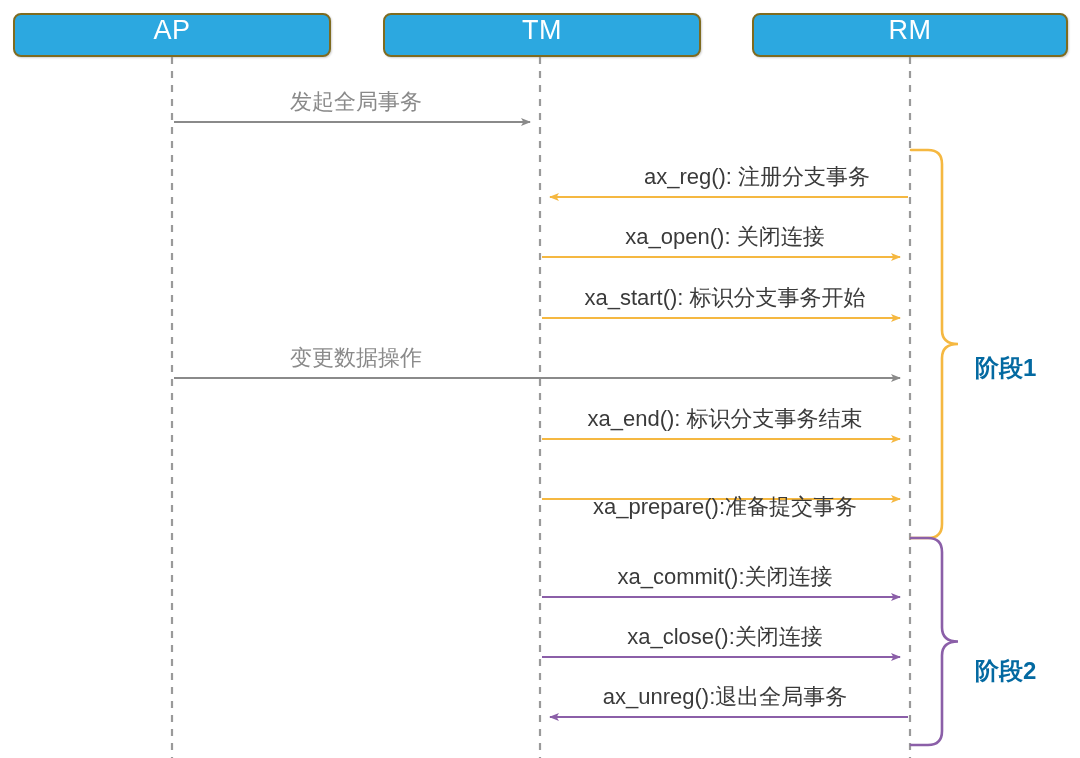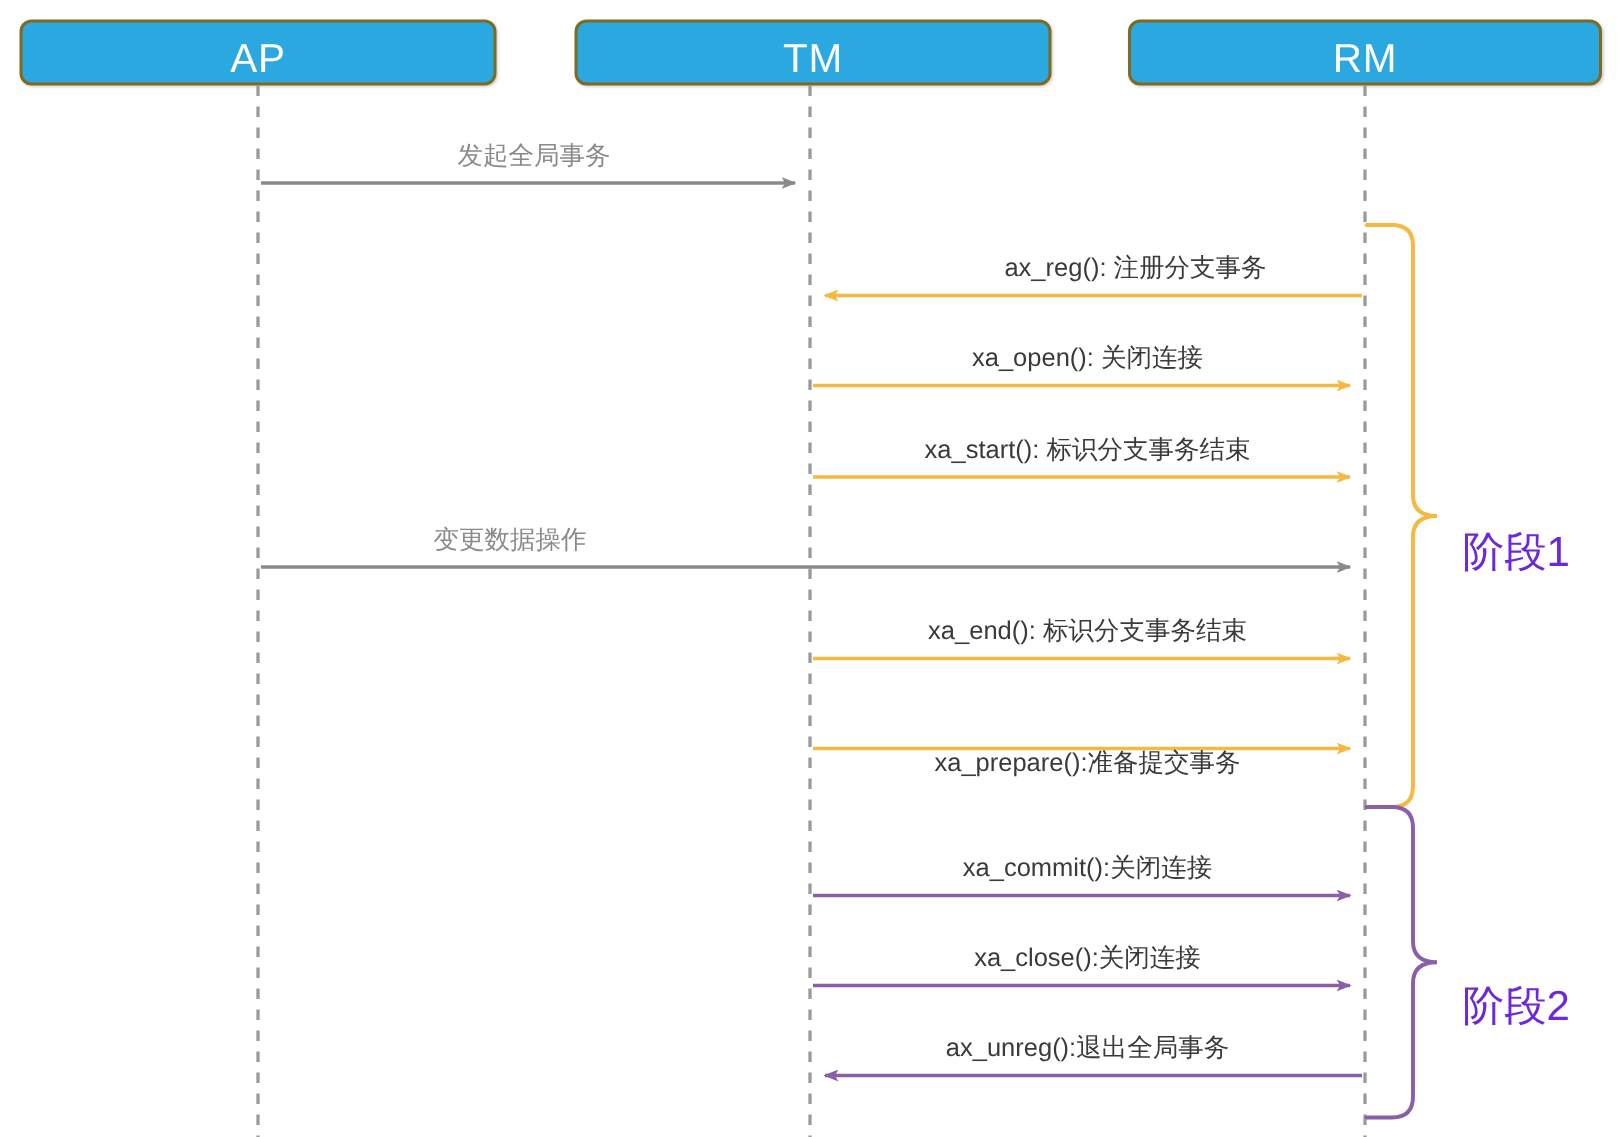--- a/index.html
+++ b/index.html
@@ -15,52 +15,52 @@
     font-family: "Liberation Sans", "DejaVu Sans", sans-serif;
     overflow: hidden;
   }
   .actor-box {
     position: absolute;
     box-sizing: border-box;
     background: #2CA8E0;
     border: 2px solid #7E6B20;
     border-radius: 8px;
     display: flex;
-    align-items: flex-end;
+    align-items: flex-start;
     justify-content: center;
     color: #ffffff;
     font-size: 27px;
     letter-spacing: 0.5px;
     box-shadow: 1px 1px 2px rgba(0,0,0,0.18);
   }
   .svg-layer {
     position: absolute;
     left: 0;
     top: 0;
     width: 1080px;
     height: 758px;
   }
   .msg-label {
     position: absolute;
     transform: translate(-50%, -100%);
     white-space: nowrap;
-    font-size: 17px;
+    font-size: 22px;
     color: #3A3A3A;
     line-height: 1.1;
   }
   .msg-label.gray {
     color: #8A8A8A;
   }
   .phase-label {
     position: absolute;
     transform: translate(0, -50%);
     white-space: nowrap;
-    font-size: 28px;
-    color: #6d28d9;
-    font-weight: 400;
+    font-size: 24px;
+    color: #0369a1;
+    font-weight: 700;
   }
 </style>
 </head>
 <body>
 
 <div id="canvas">
 
   <div class="actor-box" id="actor-box-0" style="left: 13px; top: 13px; width: 318px; height: 44px;">
     <span>AP</span>
   </div>
@@ -126,22 +126,22 @@
         <line x1="908" y1="717" x2="550" y2="717" stroke="#8B5FA8" stroke-width="2.2" marker-end="url(#head-2-l)"></line>
       </g>
       <path d="M911,150 L928,150 Q942,150 942,164 L942,330 Q942,344 958,344 Q942,344 942,358 L942,524 Q942,538 928,538 L911,538" fill="none" stroke="#F5B841" stroke-width="2.6" stroke-linecap="round"></path>
       <path d="M911,538 L928,538 Q942,538 942,552 L942,627.5 Q942,641.5 958,641.5 Q942,641.5 942,655.5 L942,731 Q942,745 928,745 L911,745" fill="none" stroke="#8B5FA8" stroke-width="2.6" stroke-linecap="round"></path>
     </svg>
 
   <div id="message-labels">
       <div class="msg-label gray" style="left: 356px; top: 114px;">发起全局事务</div>
       <div class="msg-label" style="left: 757px; top: 189px;">ax_reg(): 注册分支事务</div>
       <div class="msg-label" style="left: 725px; top: 249px;">xa_open(): 关闭连接</div>
-      <div class="msg-label" style="left: 725px; top: 310px;">xa_start(): 标识分支事务结束</div>
-      <div class="msg-label gray" style="left: 340px; top: 370px;">变更数据操作</div>
+      <div class="msg-label" style="left: 725px; top: 310px;">xa_start(): 标识分支事务开始</div>
+      <div class="msg-label gray" style="left: 356px; top: 370px;">变更数据操作</div>
       <div class="msg-label" style="left: 725px; top: 431px;">xa_end(): 标识分支事务结束</div>
       <div class="msg-label" style="left: 725px; top: 491px; margin-top: 28px;">xa_prepare():准备提交事务</div>
       <div class="msg-label" style="left: 725px; top: 589px;">xa_commit():关闭连接</div>
       <div class="msg-label" style="left: 725px; top: 649px; text-align: center;">xa_close():关闭连接</div>
       <div class="msg-label" style="left: 725px; top: 709px;">ax_unreg():退出全局事务</div>
     </div>
 
   <div id="phase-labels">
       <div class="phase-label" style="left: 975px; top: 368px;">阶段1</div>
       <div class="phase-label" style="left: 975px; top: 654px; margin-top: 17px;">阶段2</div>

